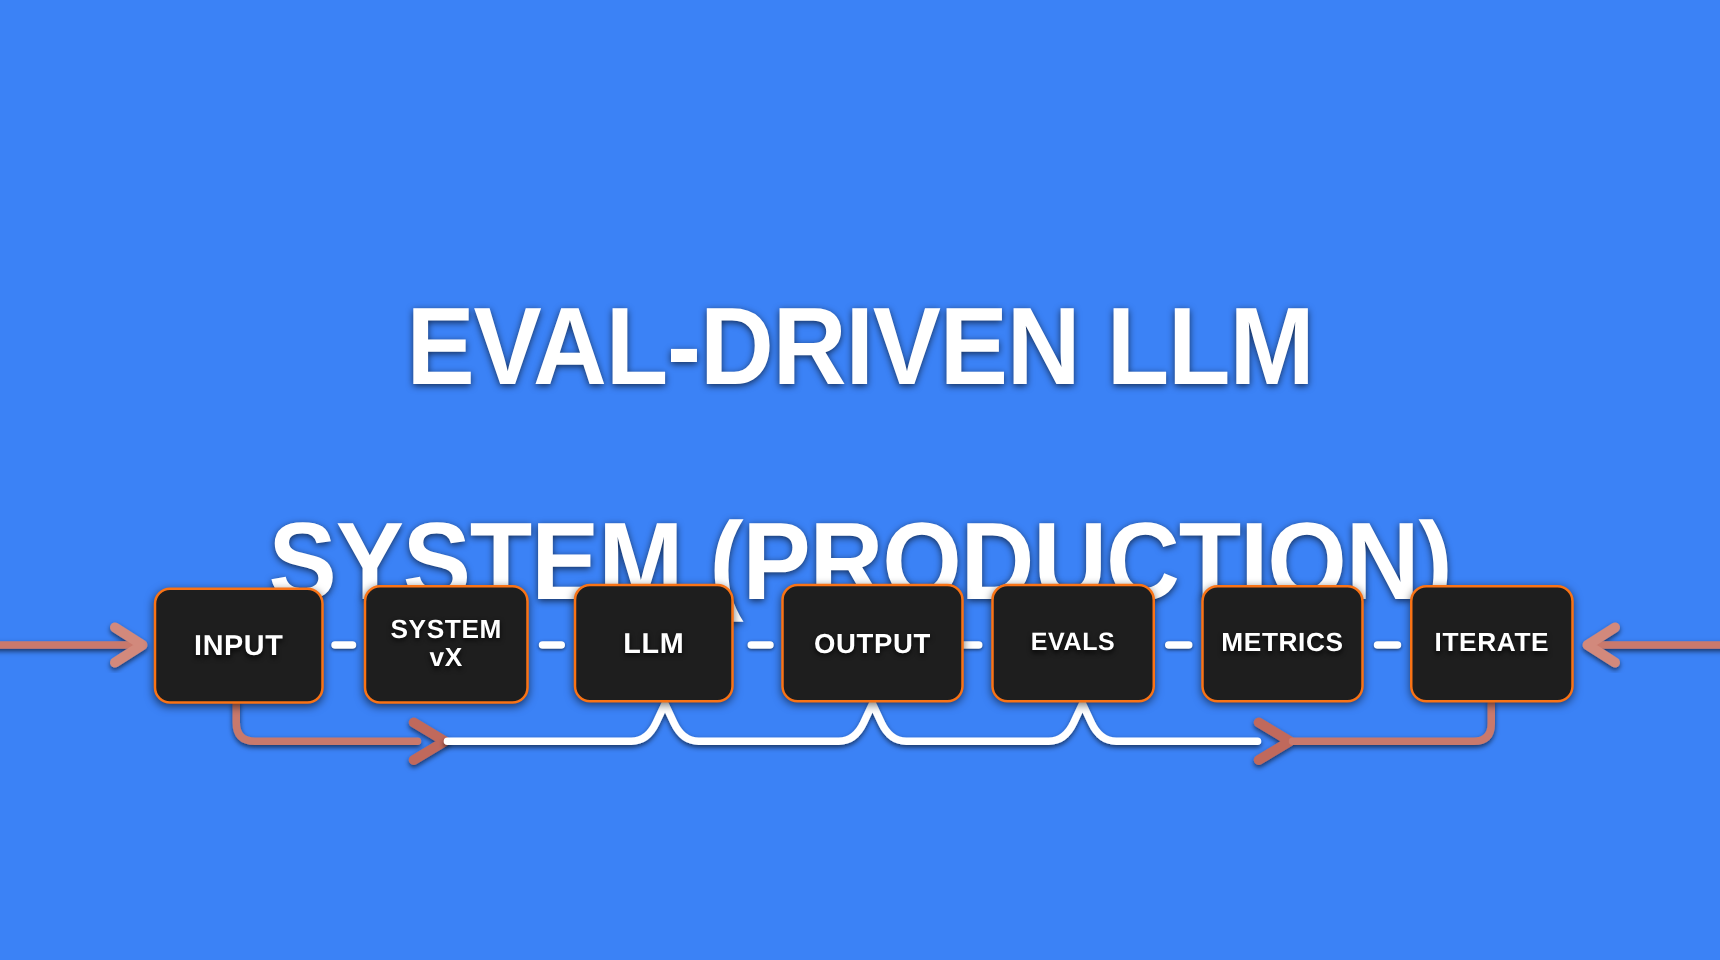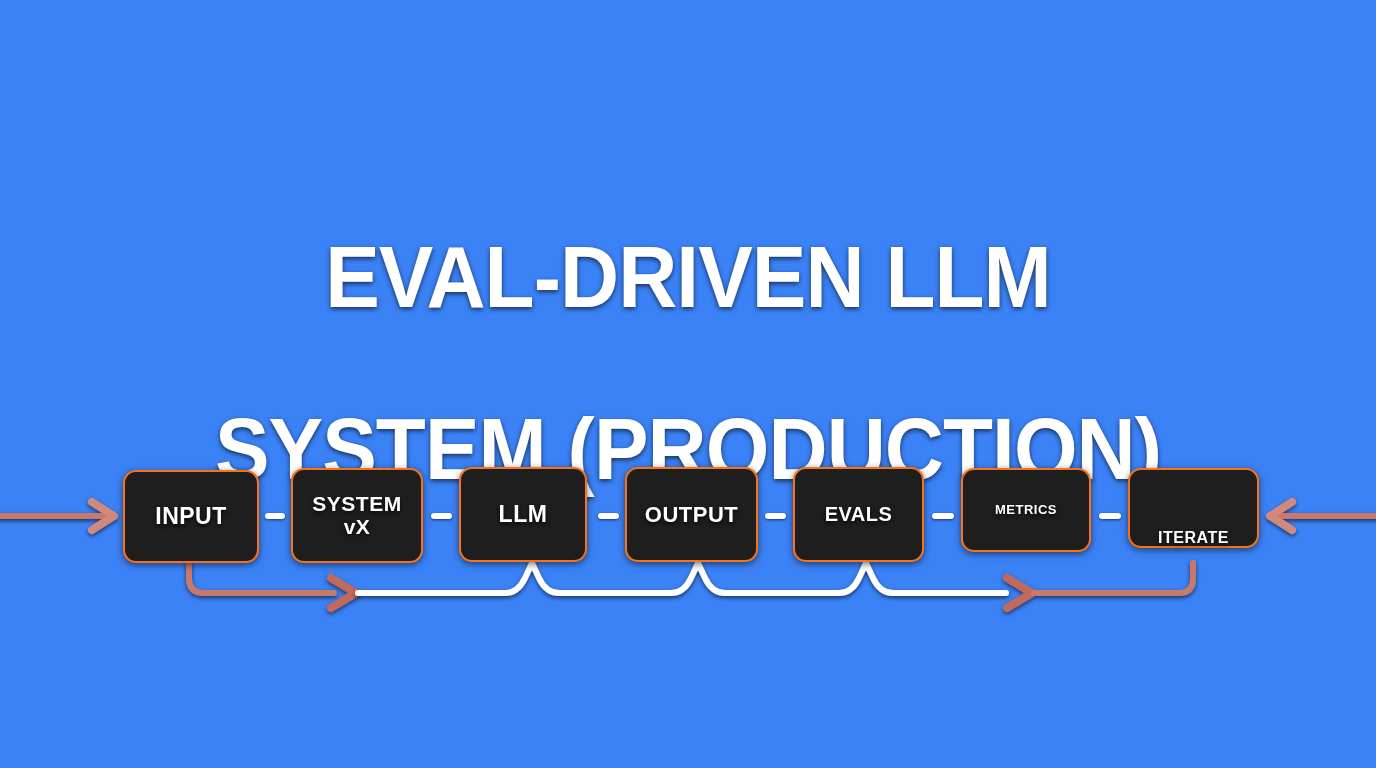--- a/index.html
+++ b/index.html
@@ -159,30 +159,30 @@
 
     <div class="node" style="left:291px; top:468px; width:132px; height:95px; font-size:21px;">
       <span class="lbl">SYSTEM
 vX</span>
     </div>
 
     <div class="node" style="left:459px; top:467px; width:128px; height:95px; font-size:23px;">
       <span class="lbl">LLM</span>
     </div>
 
-    <div class="node" style="left:625px; top:467px; width:133px; height:95px; font-size:22px;">
+    <div class="node" style="left:625px; top:467px; width:146px; height:95px; font-size:22px;">
       <span class="lbl">OUTPUT</span>
     </div>
 
     <div class="node" style="left:793px; top:467px; width:131px; height:95px; font-size:20px;">
       <span class="lbl">EVALS</span>
     </div>
 
-    <div class="node" style="left:961px; top:468px; width:130px; height:84px; font-size:13px;">
+    <div class="node" style="left:961px; top:468px; width:130px; height:94px; font-size:21px;">
       <span class="lbl">METRICS</span>
     </div>
 
-    <div class="node" style="left:1128px; top:468px; width:131px; height:80px; font-size:16px;align-items:flex-end;">
+    <div class="node" style="left:1128px; top:468px; width:131px; height:94px; font-size:21px;">
       <span class="lbl">ITERATE</span>
     </div>
 
   </div>
 </div>
 
 </body></html>

